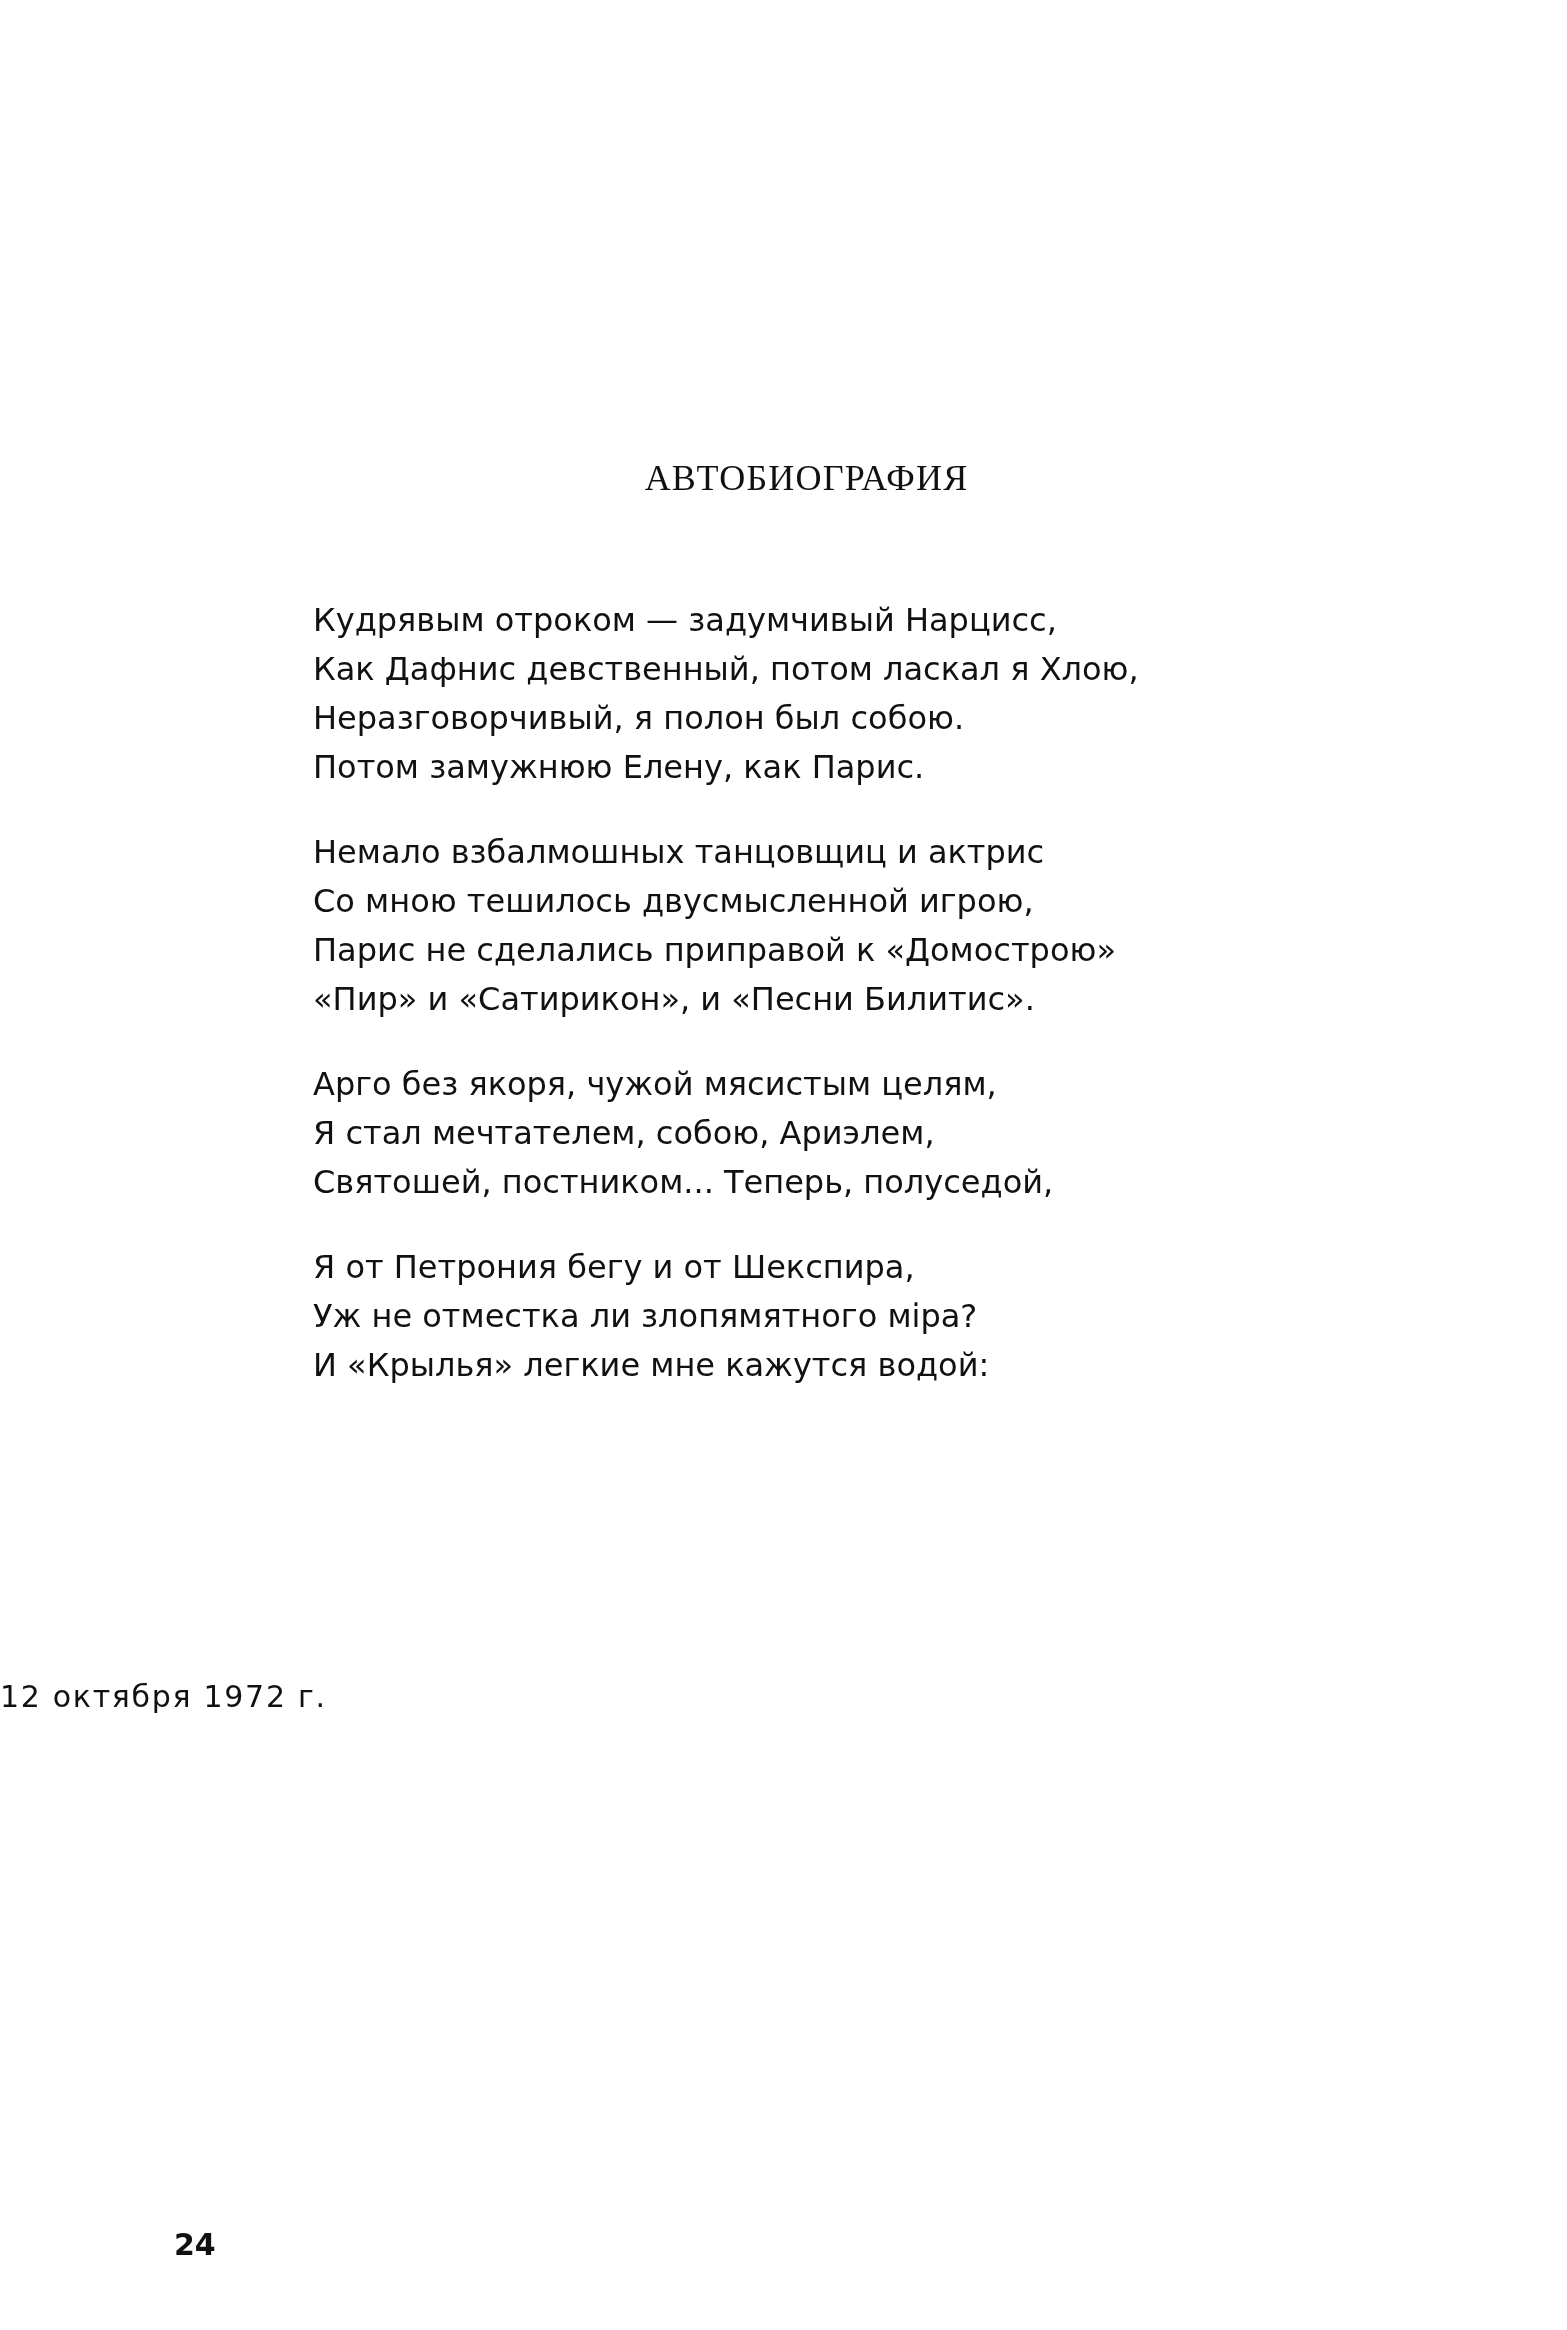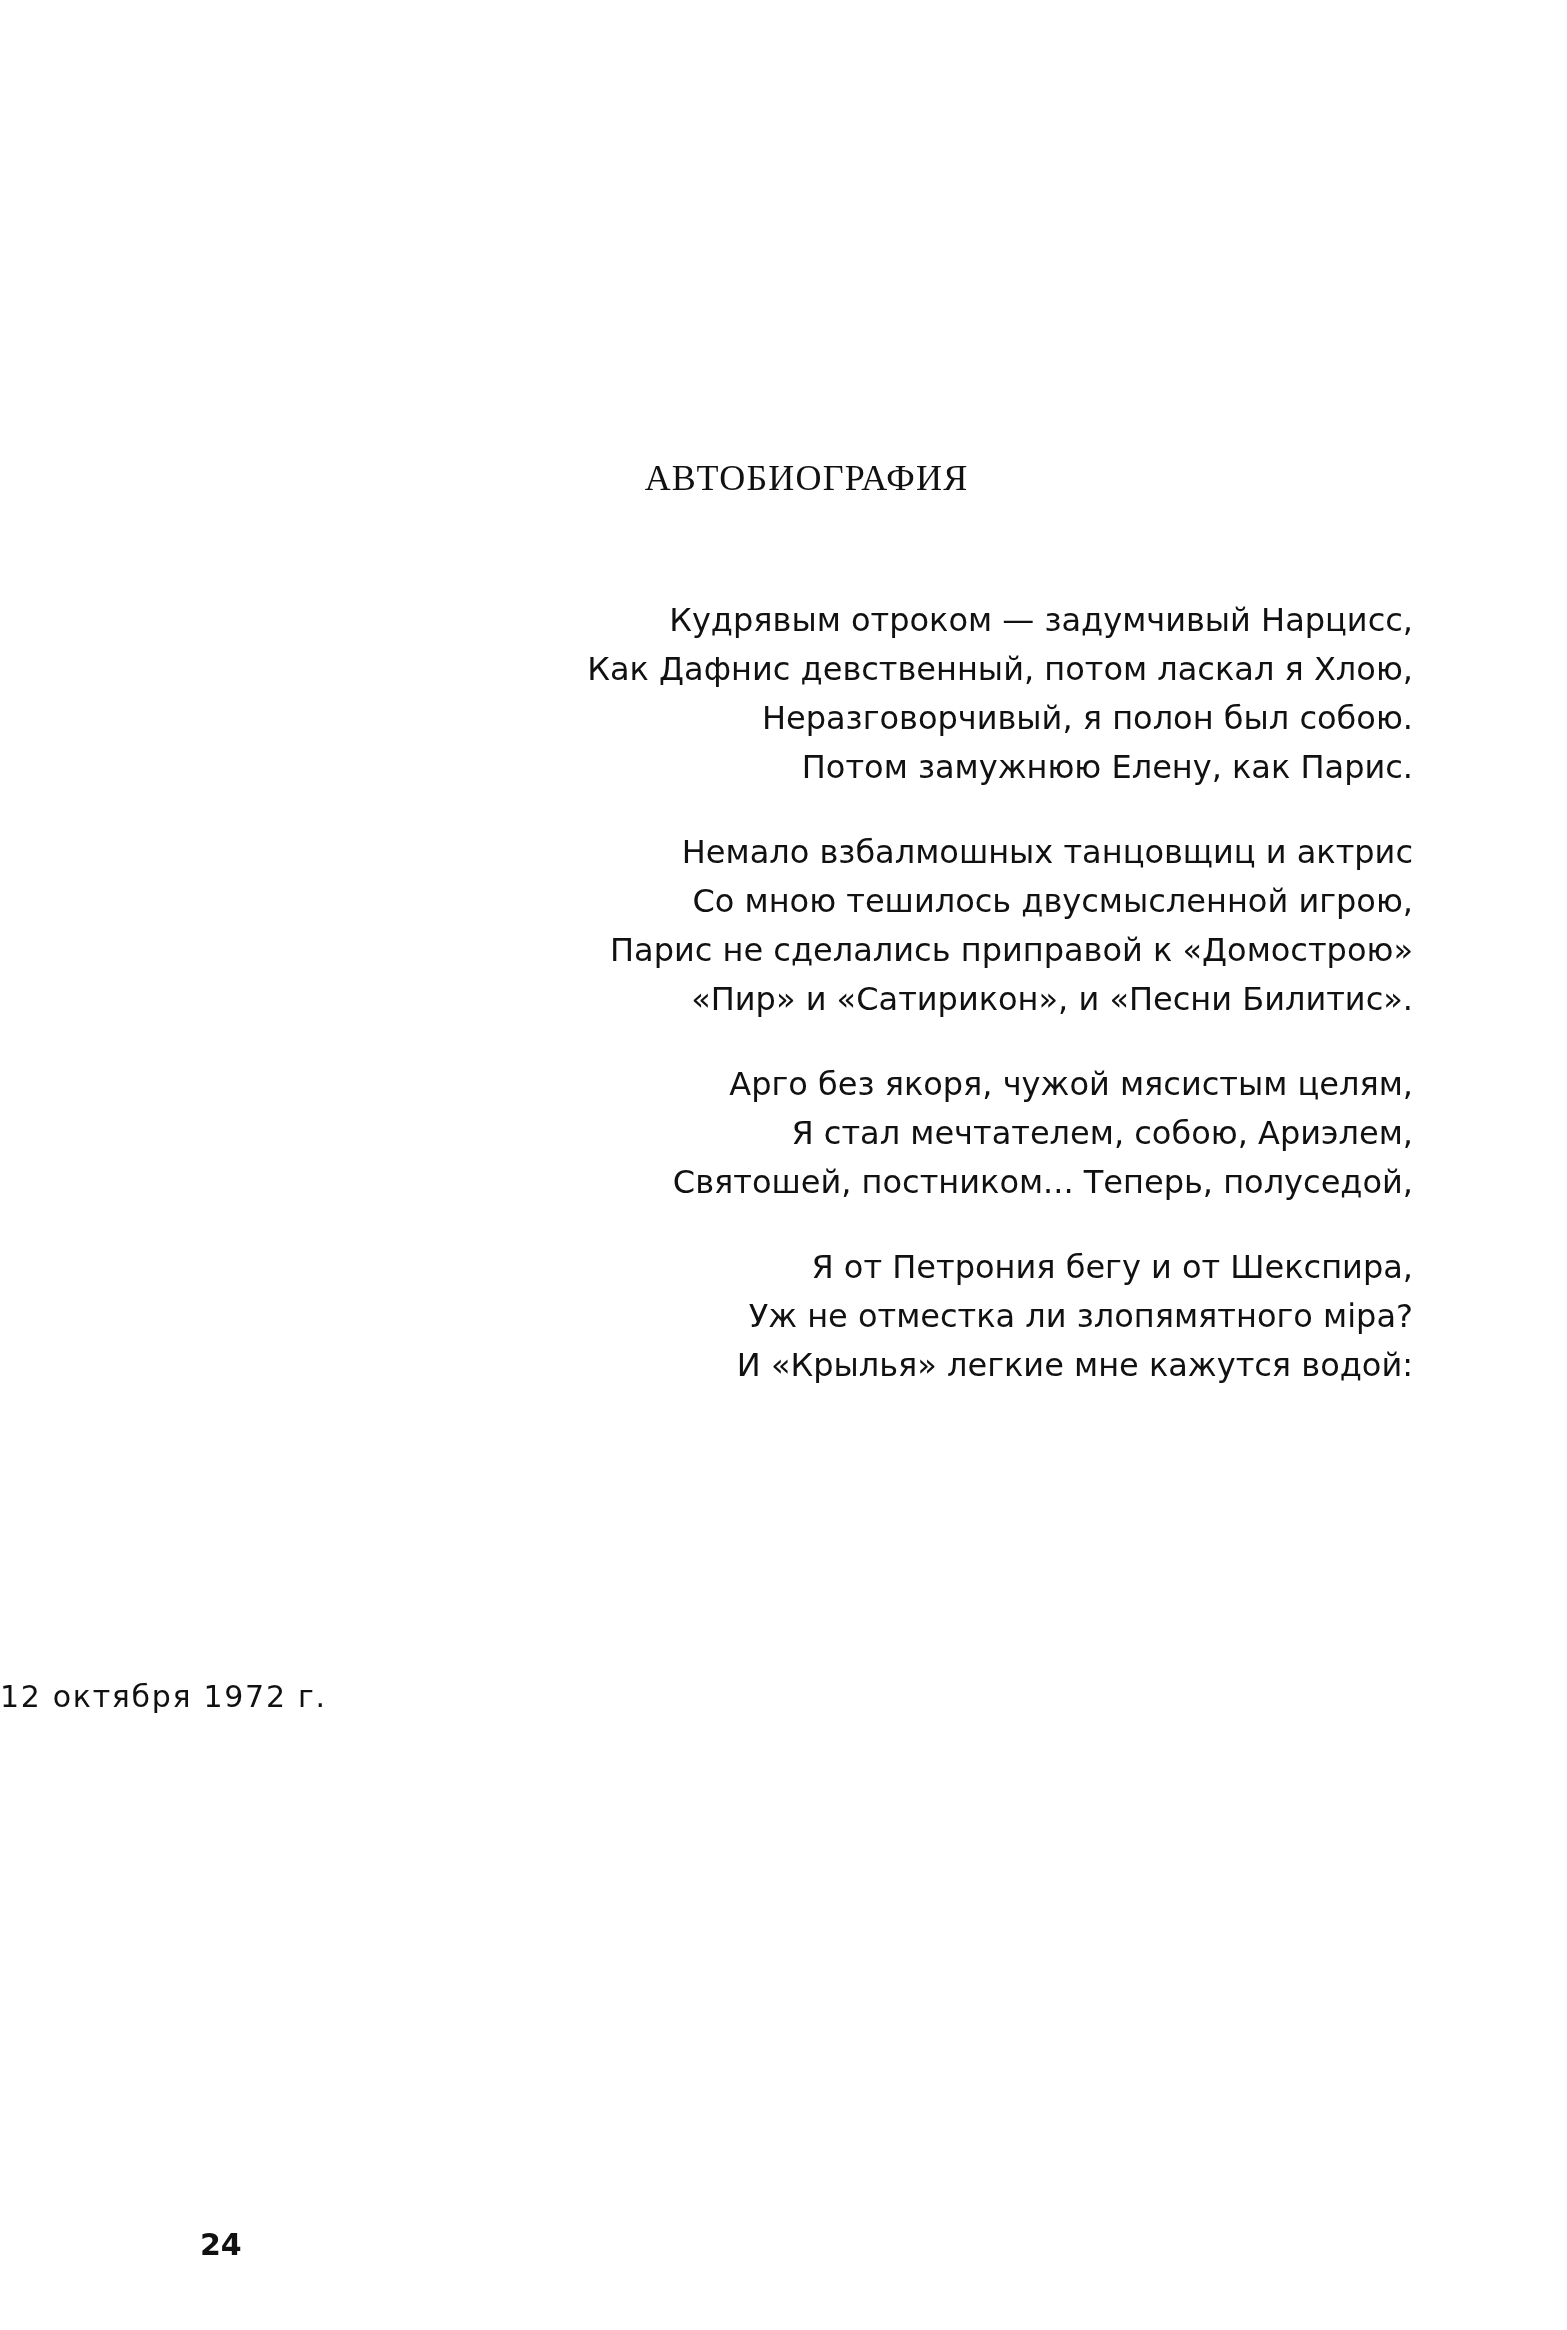--- a/index.html
+++ b/index.html
@@ -57,21 +57,20 @@
     margin-bottom: 36px;
   }
 
   .line {
     font-size: 32px;
     line-height: 49px;
     font-family: "DejaVu Sans", sans-serif;
     color: #111111;
     white-space: pre;
     letter-spacing: 0px;
-    text-align: right;
   }
 
   .date-line {
     position: absolute;
     top: 1679px;
     left: 0;
     width: 1349px;
     text-align: left;
     font-size: 30px;
     font-family: "DejaVu Sans", sans-serif;
@@ -80,21 +79,20 @@
   }
 
   .page-number {
     position: absolute;
     left: 174px;
     top: 2227px;
     font-size: 30px;
     font-weight: bold;
     font-family: "DejaVu Sans", sans-serif;
     color: #111111;
-    margin-left: 26px;
   }
 </style>
 </head>
 <body>
 
 <div class="page">
   <div class="content">
 
     <div class="poem-title">АВТОБИОГРАФИЯ</div>
 

